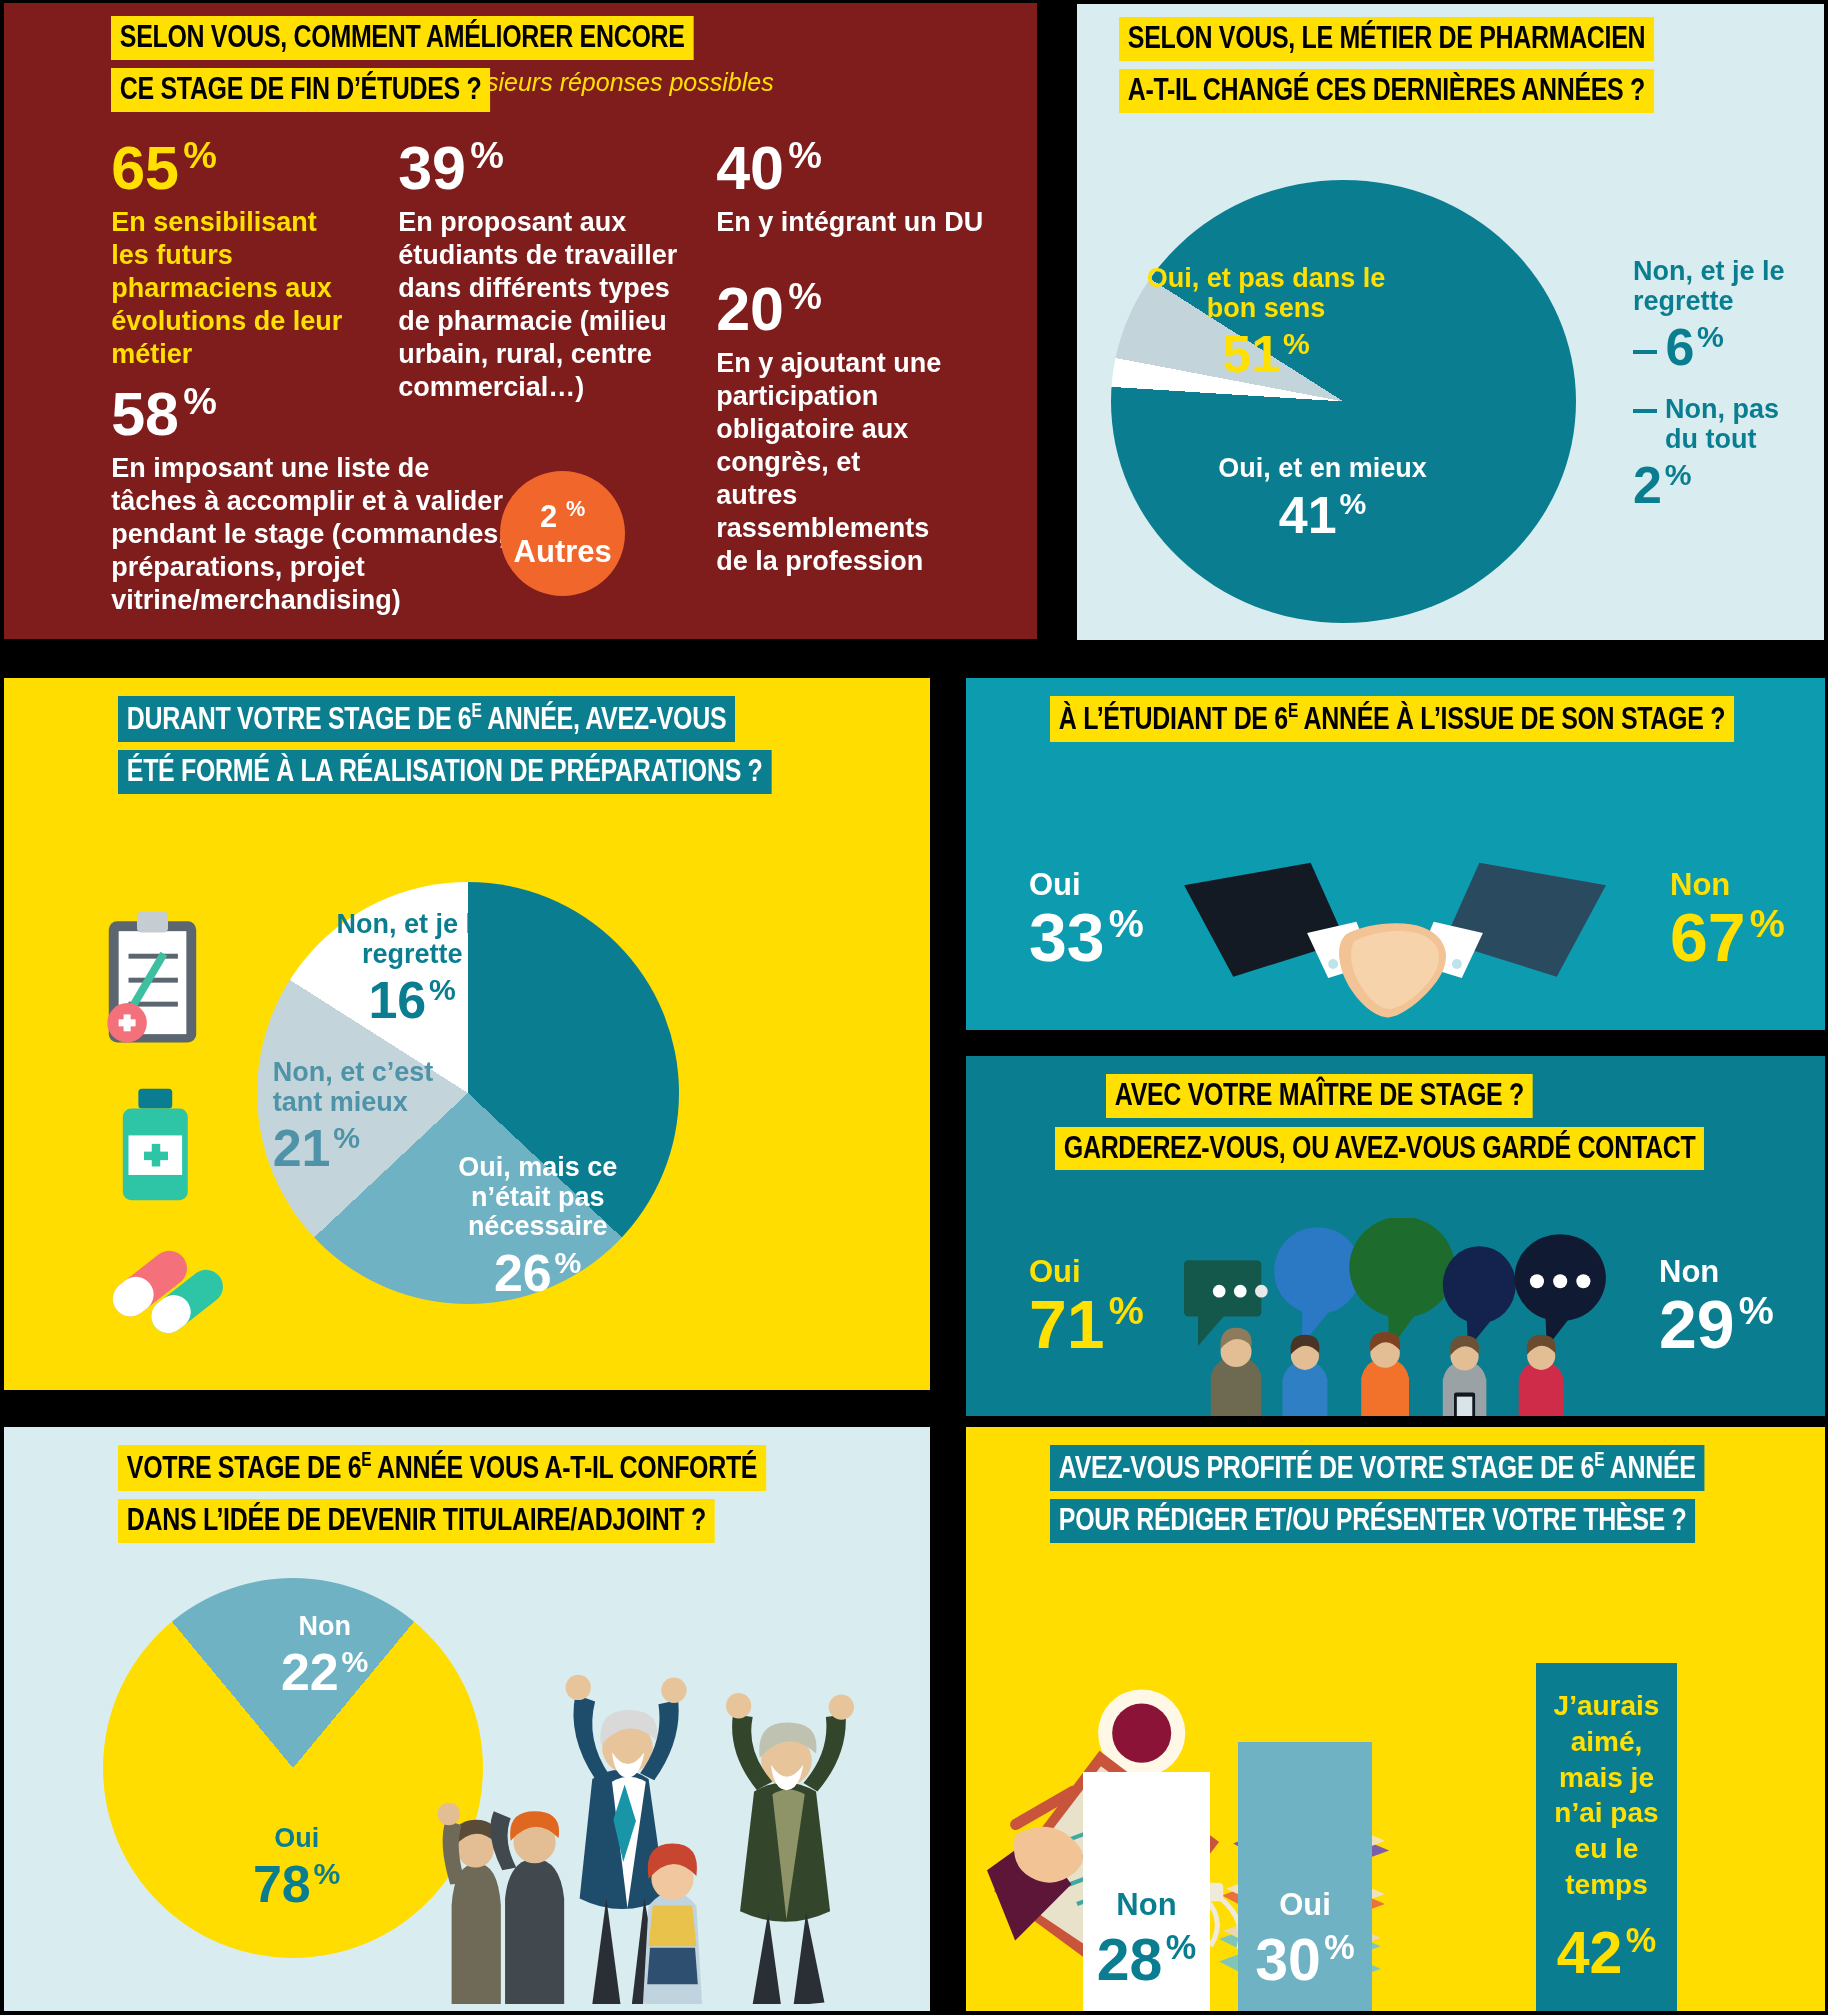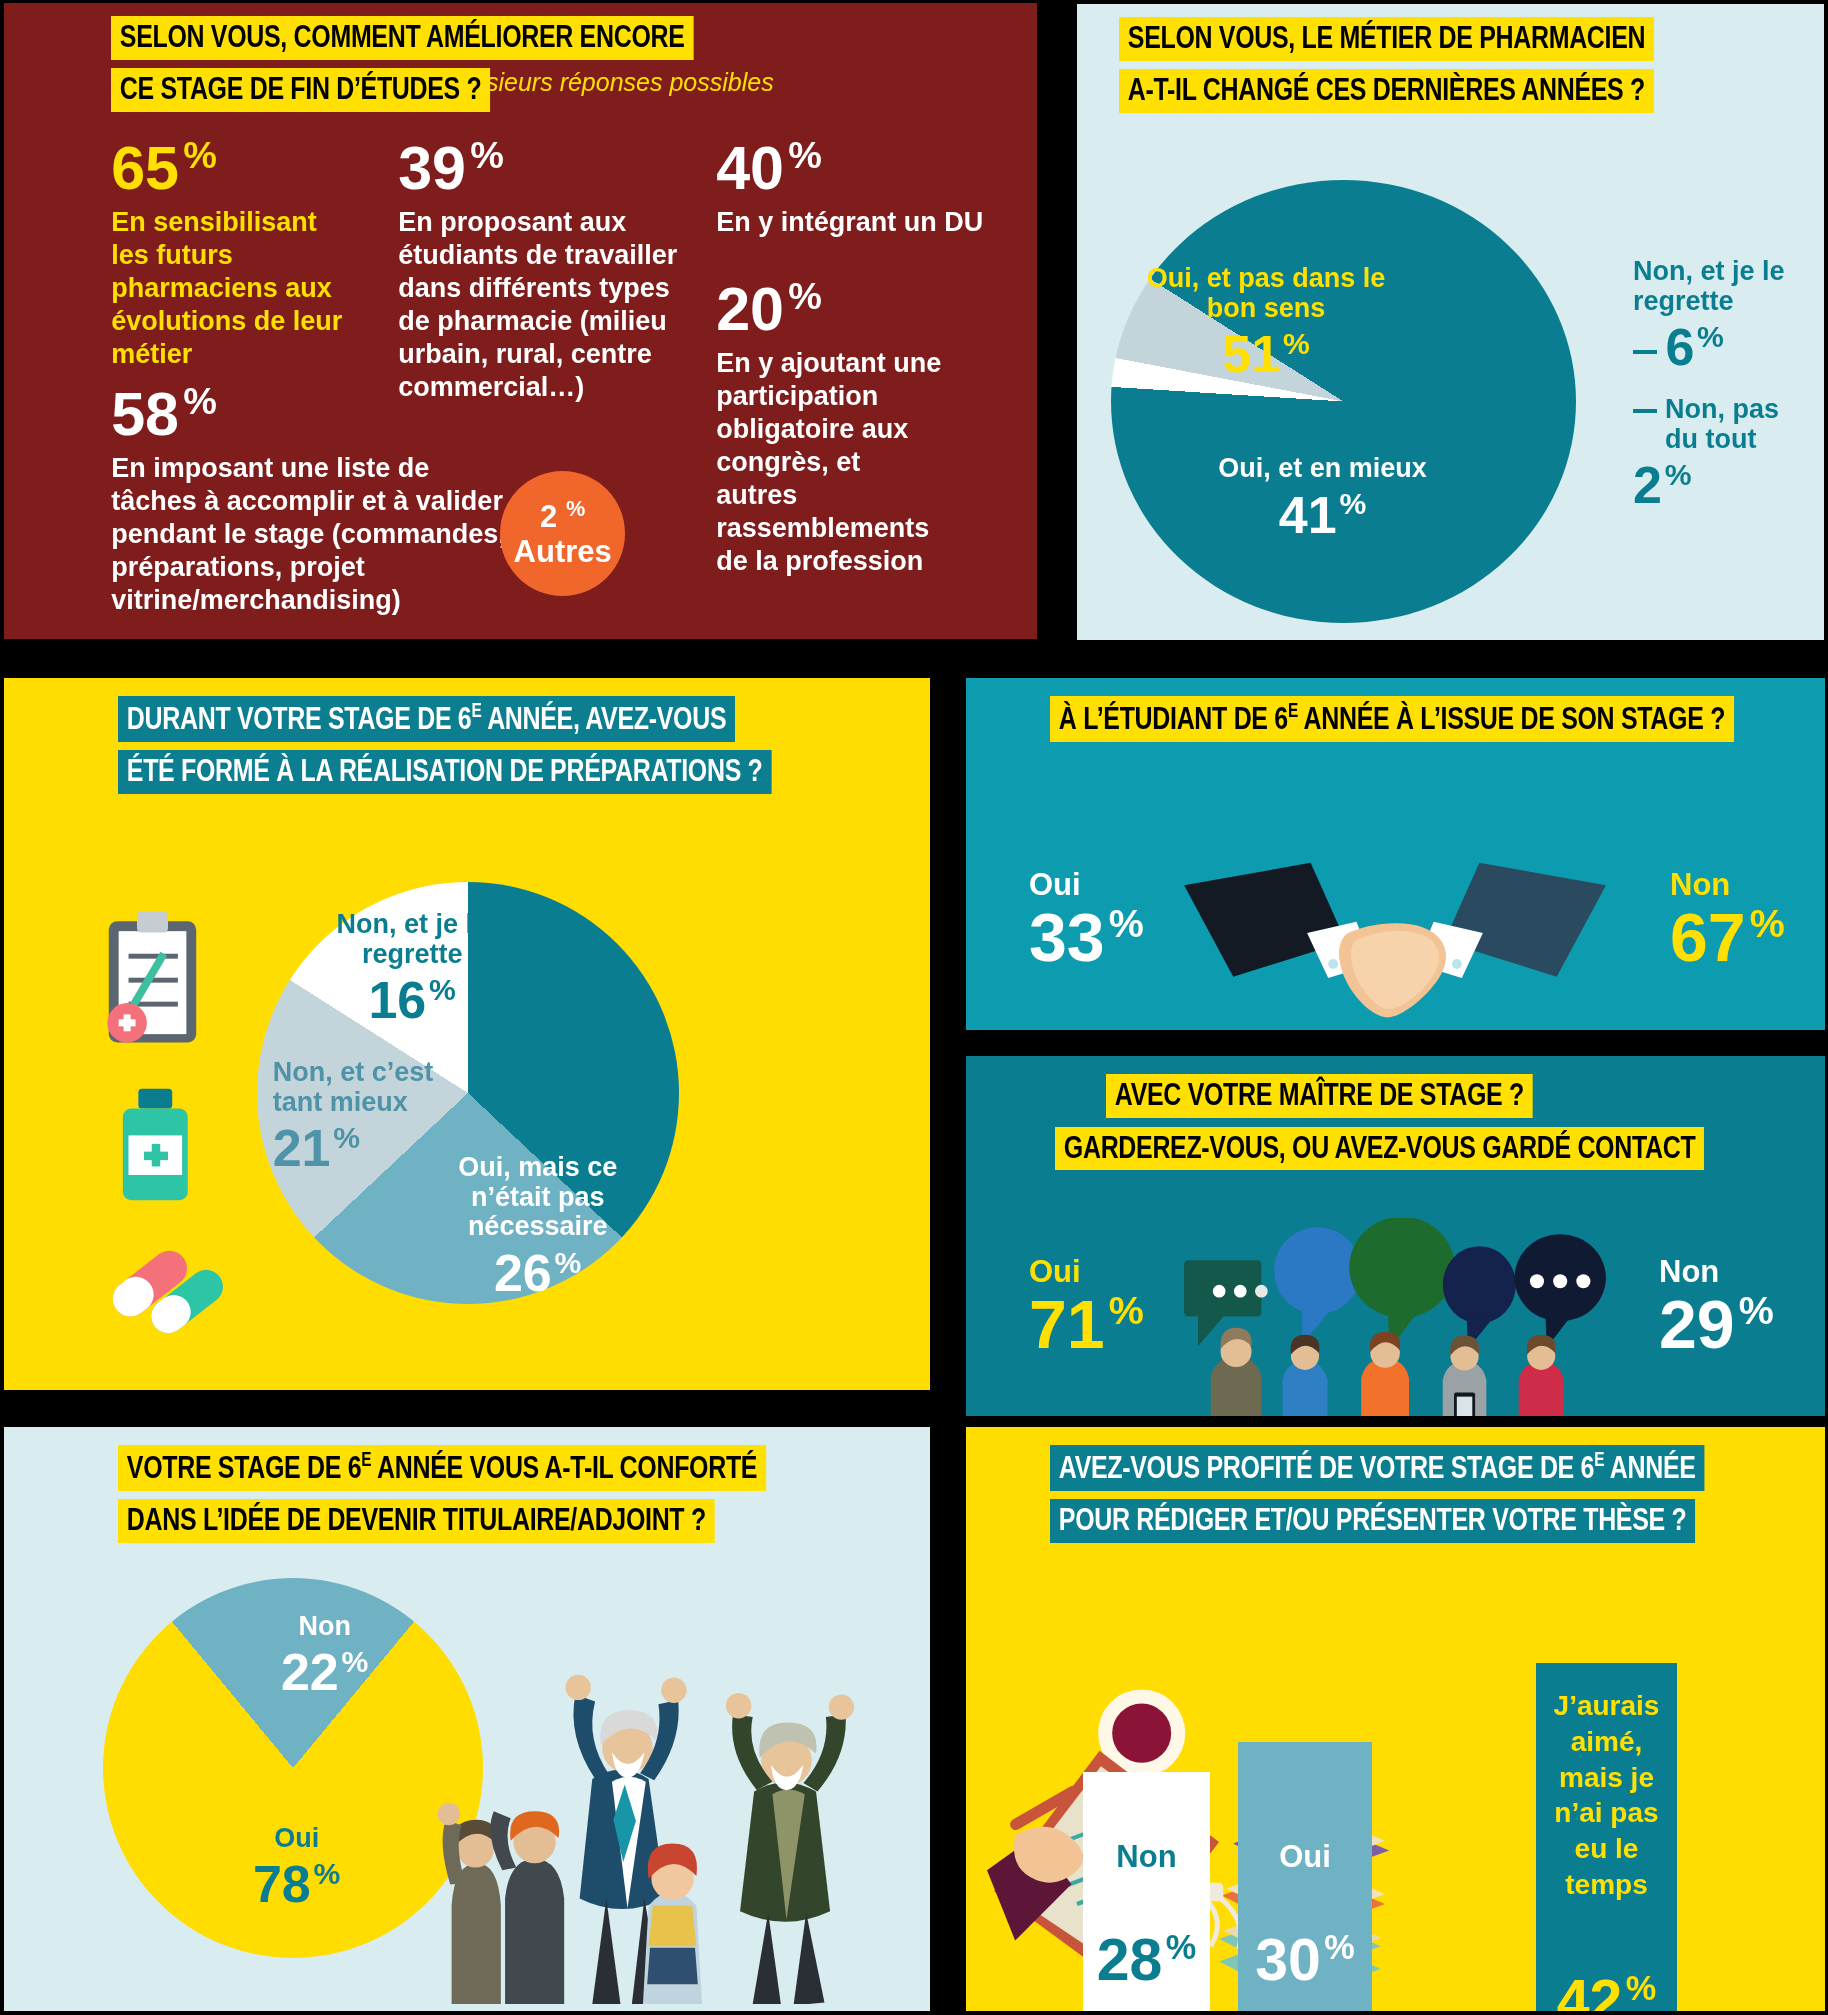--- a/index.html
+++ b/index.html
@@ -73,21 +73,21 @@
   
   #p6{left:4.2px;top:1427px;width:926px;height:584px;background:#D9EDF0;}
   #p6 .head{padding:18.3px 0 0 114px;}
 
   
   #p7{left:966px;top:1427px;width:859px;height:584px;background:#FFDD00;}
   #p7 .head{padding:18.3px 0 0 84px;}
 
   .bar{position:absolute;display:flex;flex-direction:column;
        align-items:center;justify-content:flex-end;font-weight:bold;
-       text-align:center;padding-bottom:21px;box-sizing:border-box;gap:48px;}
+       text-align:center;padding-bottom:21px;box-sizing:border-box;}
   .bar .t{font-size:31px;line-height:1.18;}
   .bar .v{font-size:59px;line-height:1;margin-top:7px;}
   .bar .v .pc{font-size:.58em;vertical-align:super;margin-left:3.5px;}
   .bar .cap{font-size:28px;line-height:1.28;}
 
   
   .ill{position:absolute;}
 </style>
 </head>
 <body>

